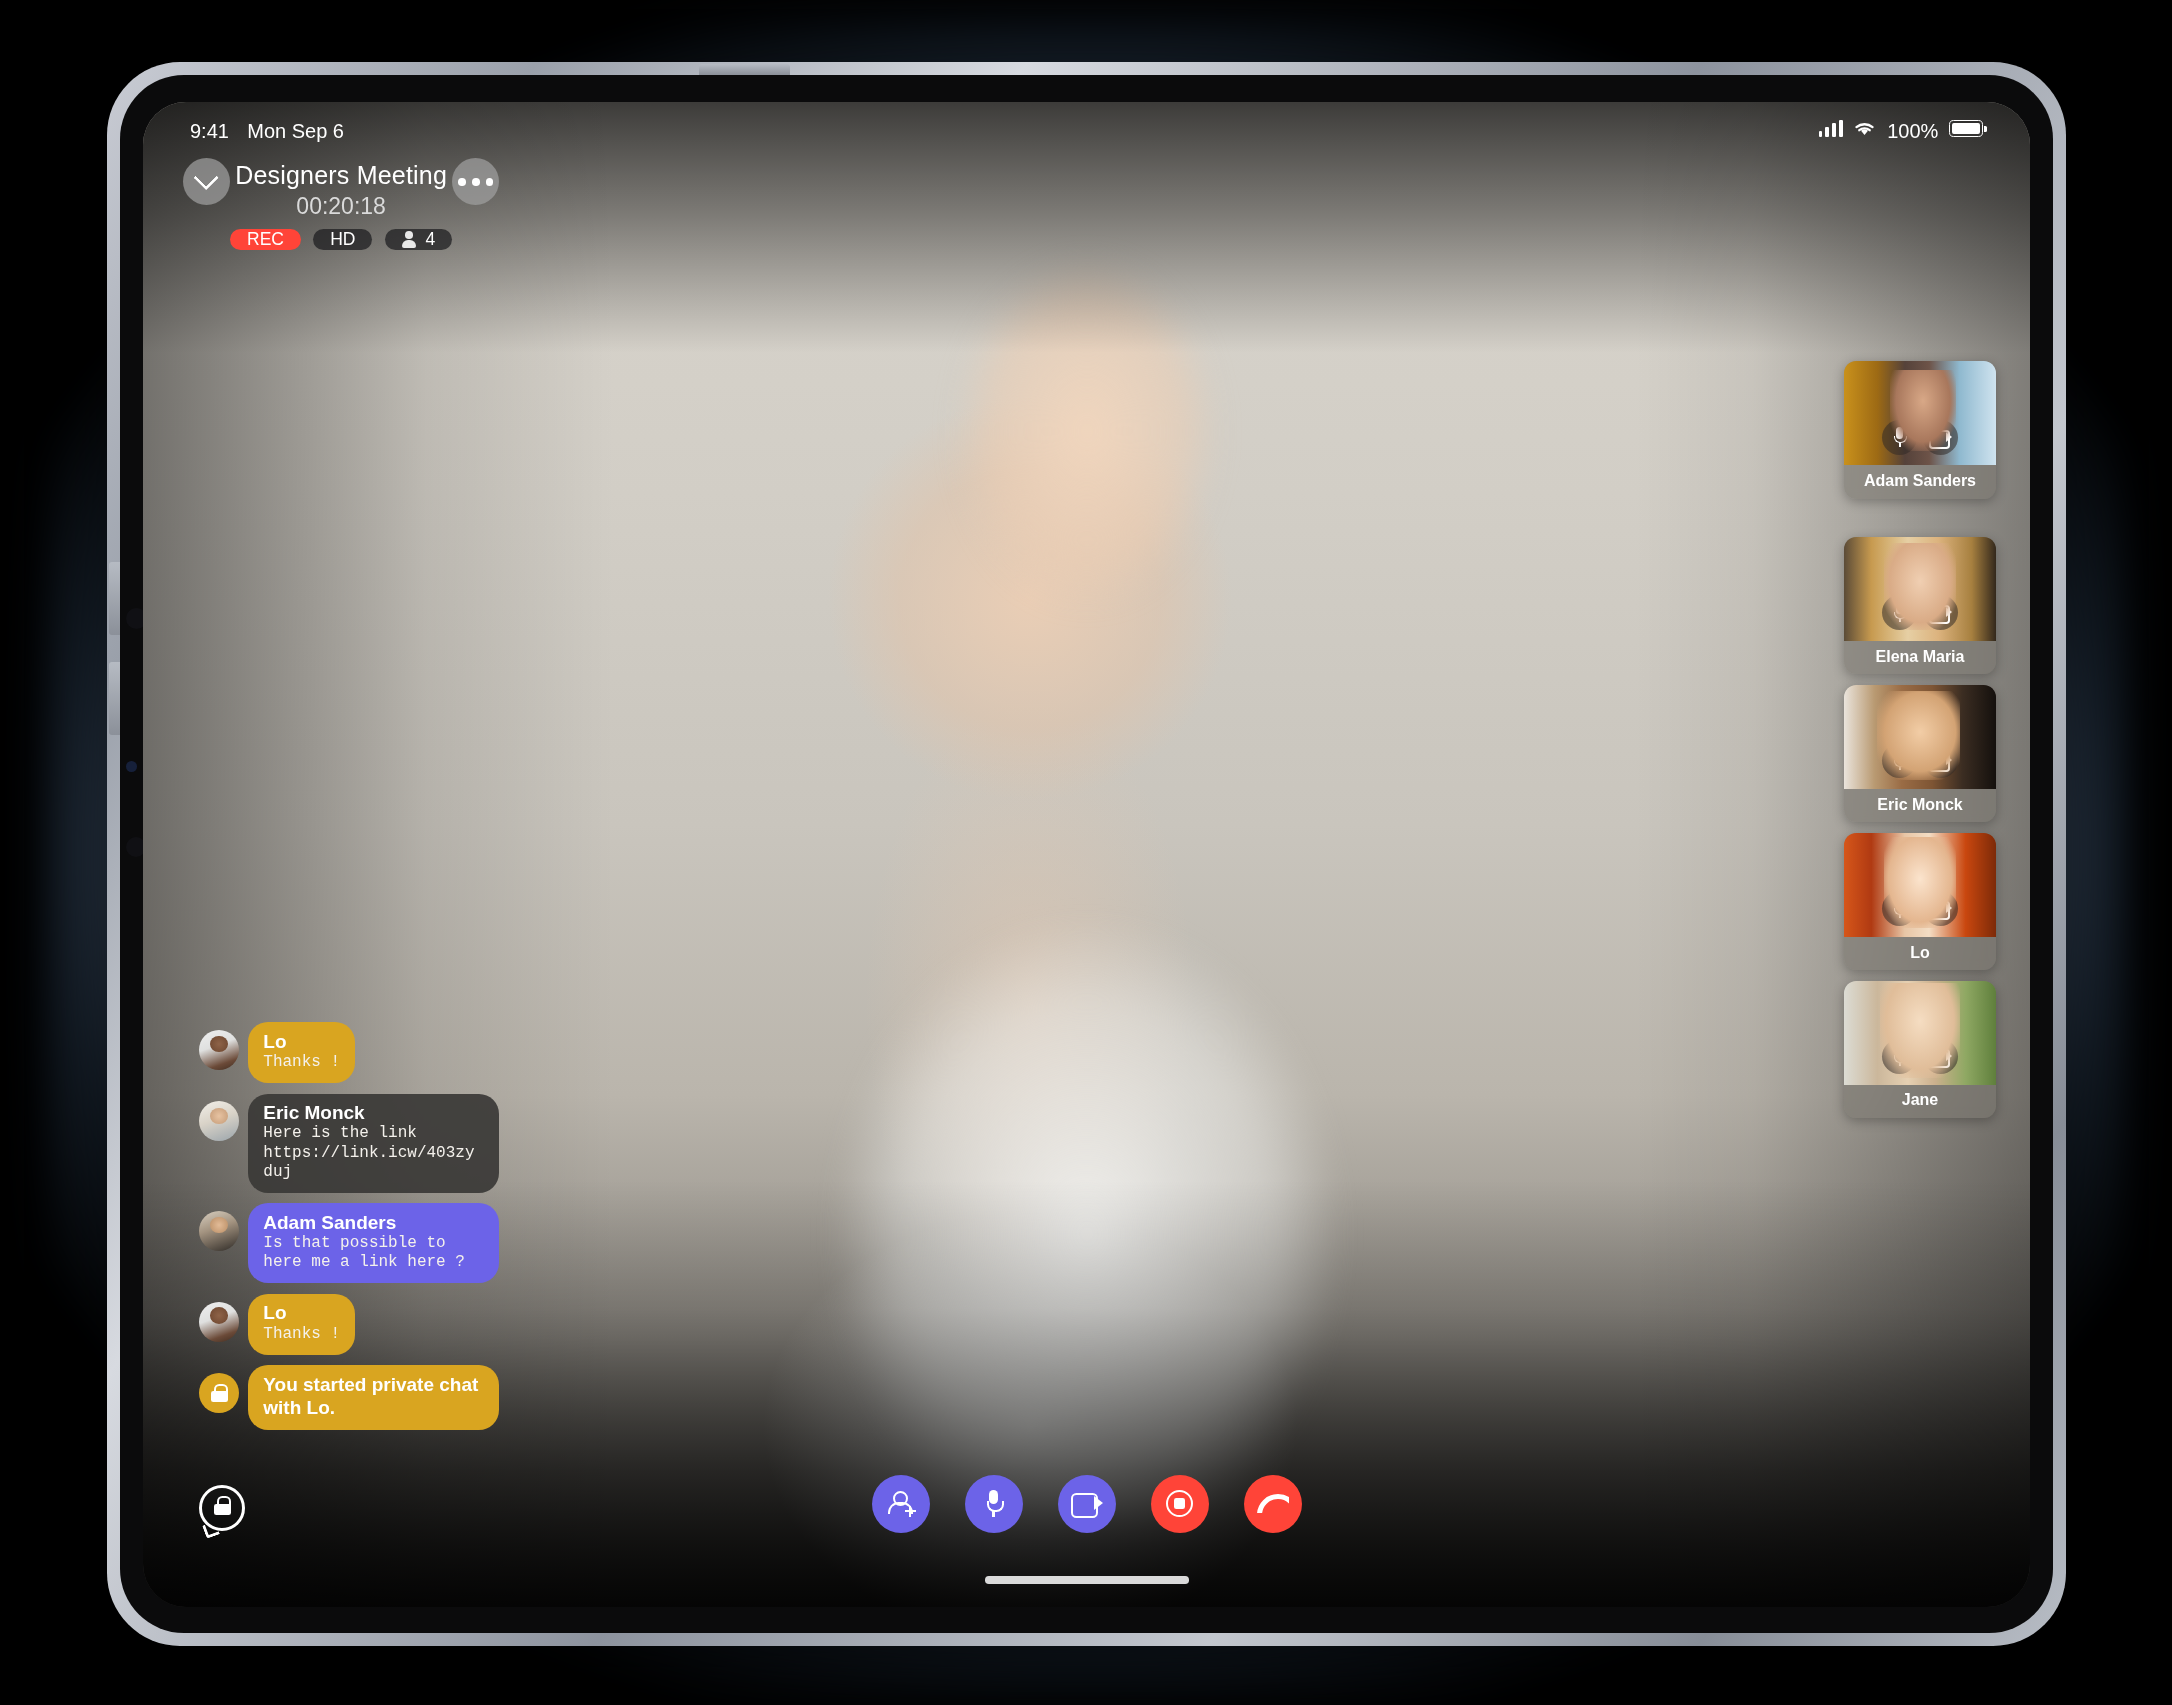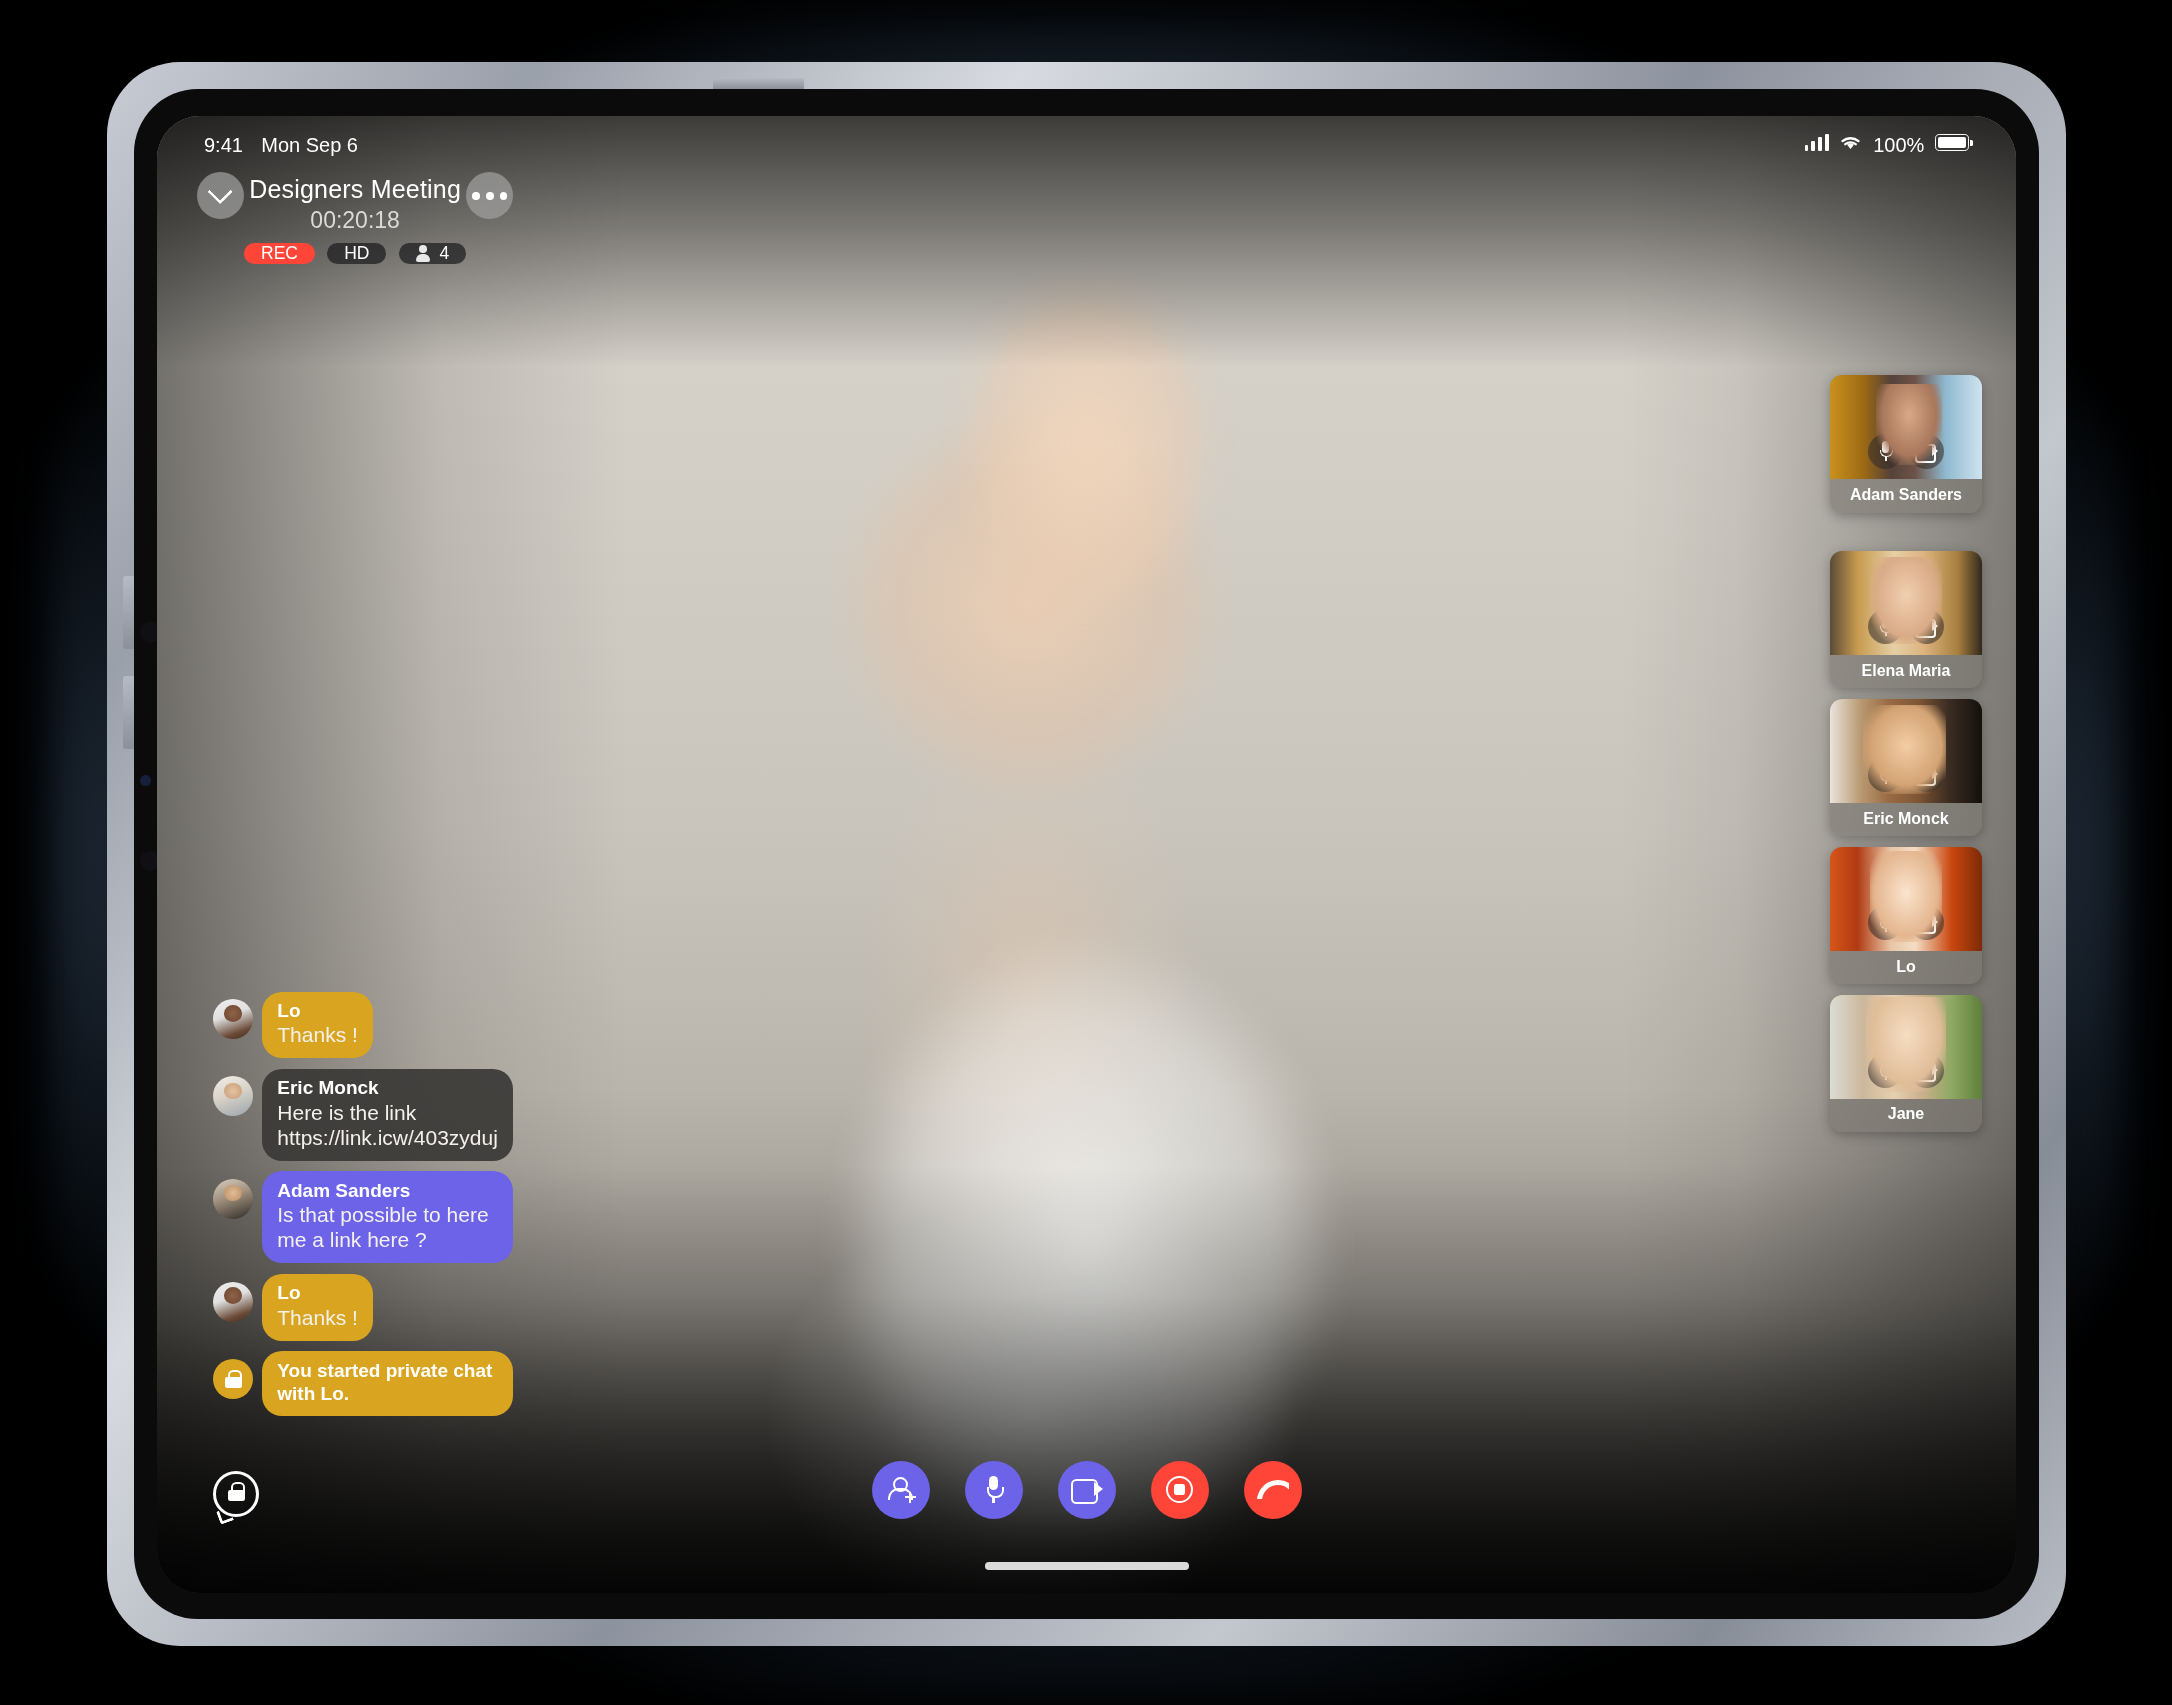--- a/index.html
+++ b/index.html
@@ -25,21 +25,21 @@
     background:
       radial-gradient(ellipse 58% 54% at 50% 50%, rgba(130,205,205,.35) 0%, rgba(120,180,200,.20) 55%, rgba(0,0,0,0) 82%);
     filter:blur(26px);
   }
 
   
   .tablet {
     position:absolute; left:107px; top:62px; width:1959px; height:1584px;
     border-radius:73px;
     background:linear-gradient(125deg,#c9ccd4 0%,#9aa0aa 14%,#d7dae0 30%,#8d939e 52%,#c3c7ce 72%,#878d97 88%,#b9bec6 100%);
-    padding:27px;
+    padding:13px;
     box-shadow:0 30.5px 69px rgba(0,0,0,.55);
   }
   .tablet-inner {
     width:100%; height:100%; border-radius:64px;
     background:#0b0b0c;
     padding:27.4px 23px 26px 23px;
     position:relative;
   }
   
   .btn-vol { position:absolute; background:linear-gradient(180deg,#b6bbc3,#8b9099); border-radius:3px; }
@@ -199,21 +199,21 @@
   .lock-g { width:17px; height:18.3px; position:relative; }
   .lock-g::before { content:""; position:absolute; left:3px; top:0; width:10.7px; height:10px;
     border:2.7px solid #fff; border-bottom:none; border-radius:5.3px 5.3px 0 0; }
   .lock-g::after { content:""; position:absolute; left:0; bottom:0; width:17px; height:11.4px; background:#fff; border-radius:2.3px; }
 
   .bub { border-radius:20px; padding:8.4px 15.2px 10.7px; max-width:251px; color:#fff; }
   .bub.yellow { background:#D9A520; }
   .bub.dark { background:rgba(58,56,54,.92); }
   .bub.purple { background:#6C63E8; }
   .bub .who { font-size:19px; font-weight:700; line-height:1.18; }
-  .bub .txt { font-size:21px; line-height:1.2; color:#f4f1ec; word-break:break-word; }
+  .bub .txt { font-size:16px; line-height:1.2; color:#f4f1ec; word-break:break-word;font-family:Liberation Mono, monospace; }
   .bub .sys { font-size:19px; font-weight:700; line-height:1.2; }
 
   
   .bottom { position:absolute; left:0; right:0; bottom:76px; z-index:29; height:73px; }
   .composer { position:absolute; left:56px; bottom:0; display:flex; align-items:center; gap:13.7px; }
   .lock-chat { width:46px; height:46px; position:relative; flex:none; }
   .lock-chat .bubble {
     position:absolute; inset:0; border:3px solid #fff; border-radius:50%;
   }
   .lock-chat .tail {

